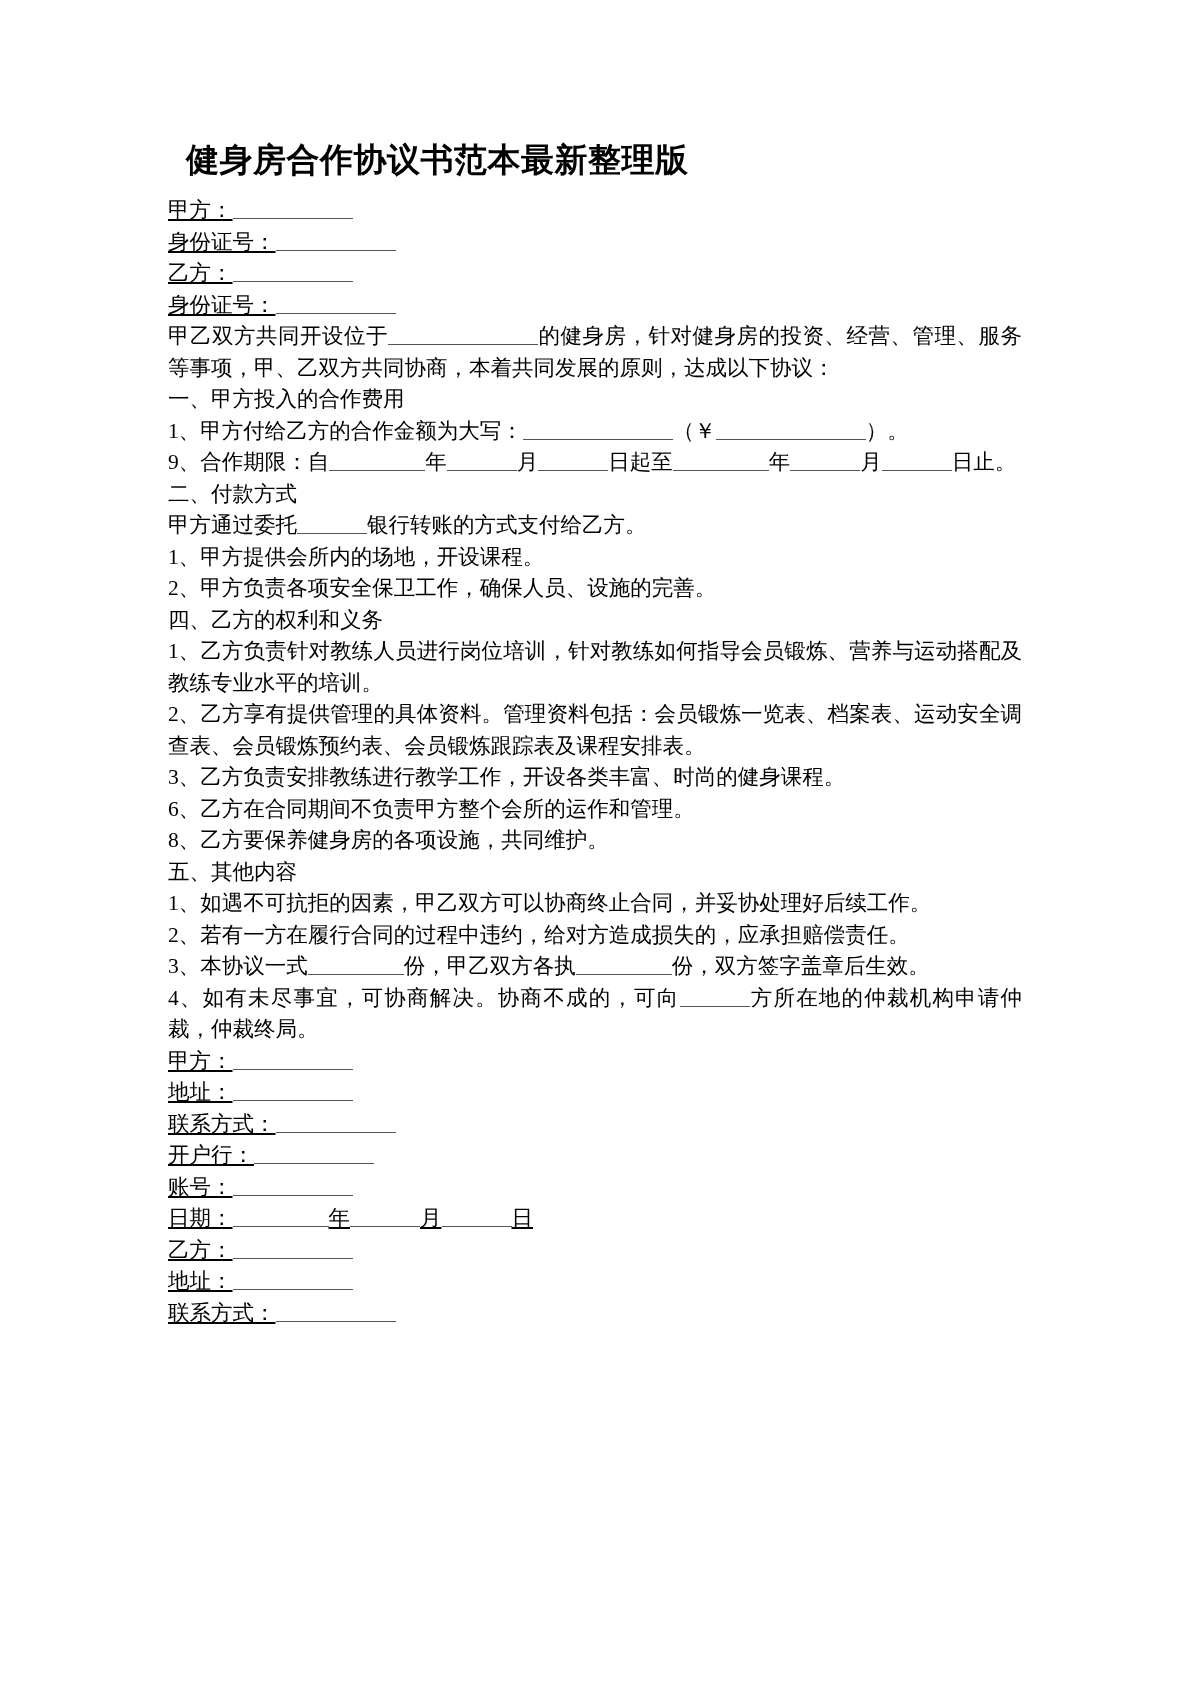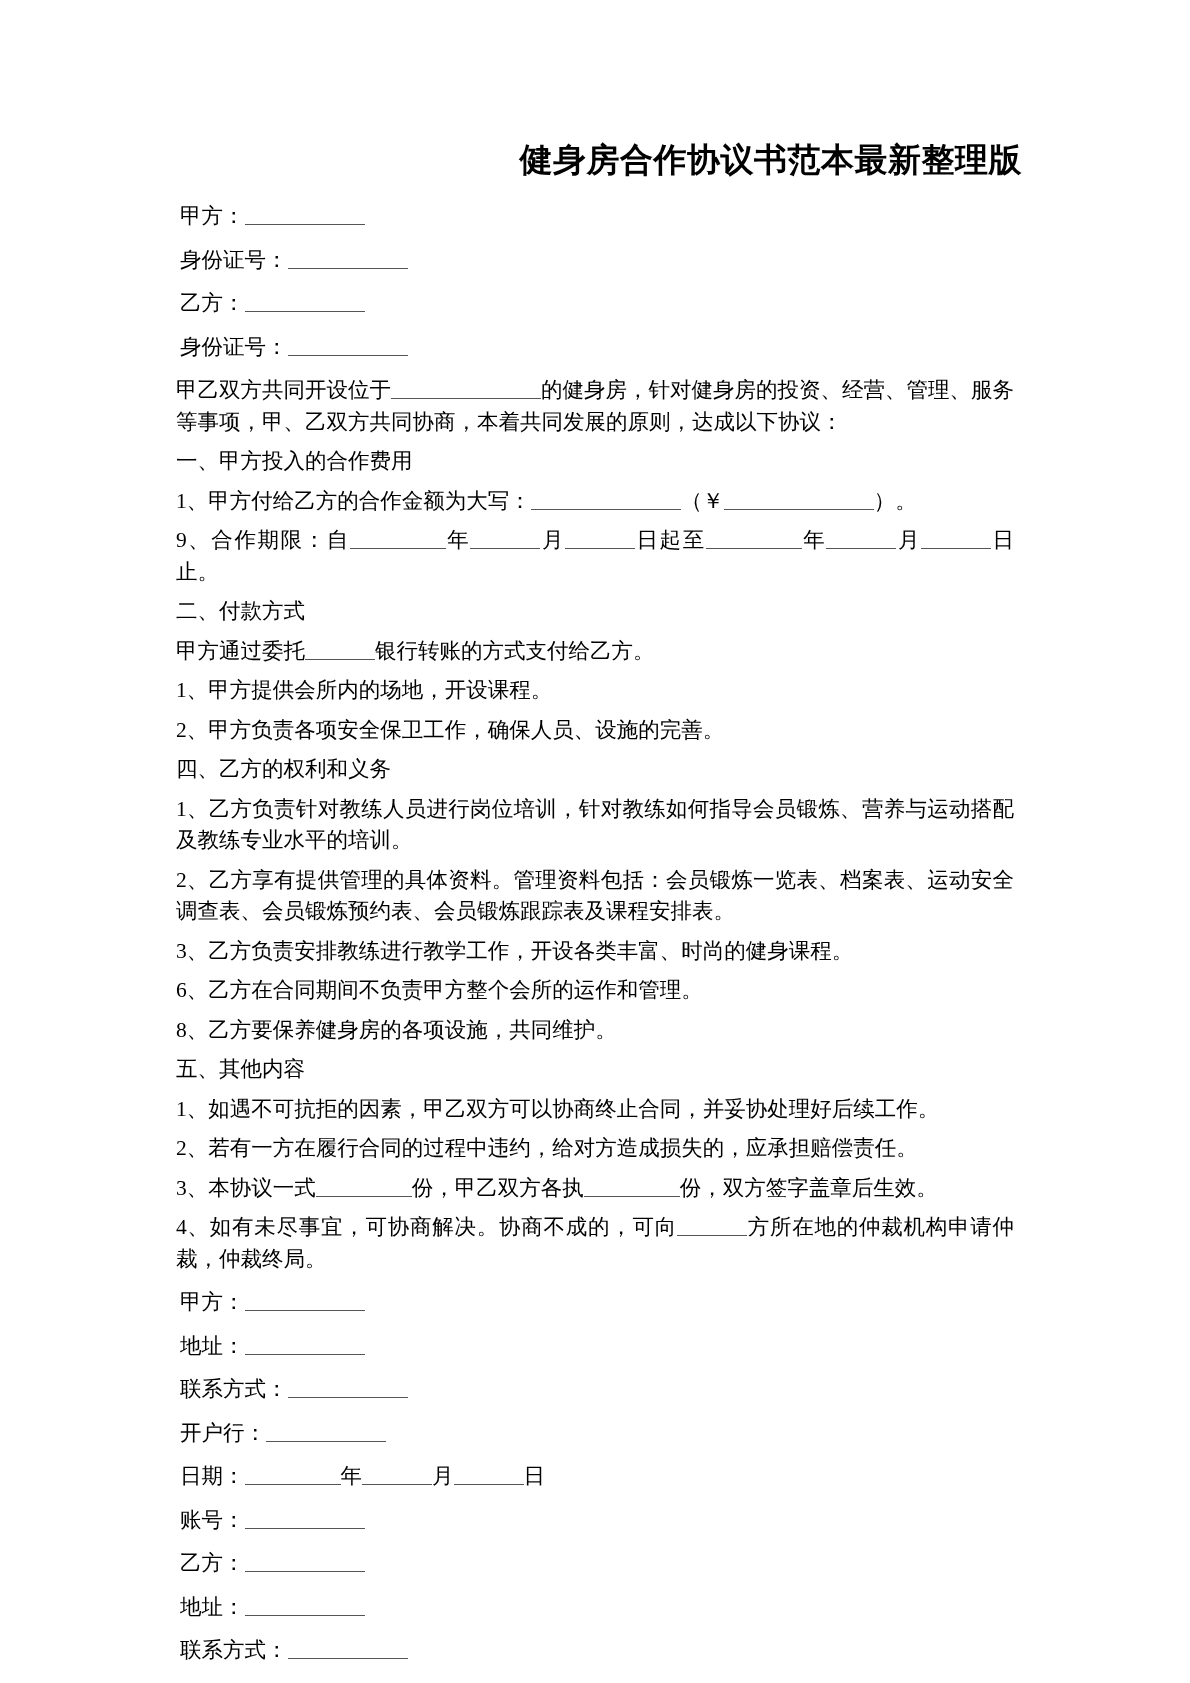--- a/index.html
+++ b/index.html
@@ -20,52 +20,53 @@
     left: 0;
     top: 0;
     width: 1190px;
     height: 1683px;
     box-sizing: border-box;
     padding: 140px 168px 0 168px;
   }
   .doc-title {
     font-size: 33px;
     font-weight: bold;
-    text-align: right;
+    text-align: left;
     letter-spacing: 0.5px;
     line-height: 1.25;
-    margin: 0 0 20px 0;
+    margin: 0 0 14px 0;
     padding-left: 18px;
   }
   .body-block {
     font-size: 21.5px;
     line-height: 31.5px;
     text-align: justify;
     text-justify: inter-ideograph;
   }
   .para {
-    margin: 8px;
+    margin: 0;
     text-align: justify;
     text-justify: inter-ideograph;
     word-break: break-all;
   }
   
   .blank {
     display: inline-block;
     border-bottom: 1px solid #555;
     vertical-align: -2px;
     height: 17px;
   }
   .b-sm { width: 70px; }
   .b-md { width: 96px; }
   .b-lg { width: 120px; }
   .b-xl { width: 150px; }
   .sig-line {
-    margin: 12px;
+    margin: 0;
     white-space: nowrap;
+    text-decoration: underline;
   }
 </style>
 </head>
 <body>
 
 <div class="page">
 
   <h1 class="doc-title">健身房合作协议书范本最新整理版</h1>
 
   <div class="body-block">
@@ -98,22 +99,22 @@
         <p class="para"><span>2、若有一方在履行合同的过程中违约，给对方造成损失的，应承担赔偿责任。</span></p>
         <p class="para"><span>3、本协议一式</span><span class="blank b-md"></span><span>份，甲乙双方各执</span><span class="blank b-md"></span><span>份，双方签字盖章后生效。</span></p>
         <p class="para"><span>4、如有未尽事宜，可协商解决。协商不成的，可向</span><span class="blank b-sm"></span><span>方所在地的仲裁机构申请仲裁，仲裁终局。</span></p>
       </div>
 
     <div id="signature-block">
         <p class="para sig-line"><span>甲方：</span><span class="blank b-lg"></span></p>
         <p class="para sig-line"><span>地址：</span><span class="blank b-lg"></span></p>
         <p class="para sig-line"><span>联系方式：</span><span class="blank b-lg"></span></p>
         <p class="para sig-line"><span>开户行：</span><span class="blank b-lg"></span></p>
+        <p class="para sig-line"><span>账号：</span><span class="blank b-lg"></span></p>
         <p class="para sig-line"><span>日期：</span><span class="blank b-md"></span><span>年</span><span class="blank b-sm"></span><span>月</span><span class="blank b-sm"></span><span>日</span></p>
-        <p class="para sig-line"><span>账号：</span><span class="blank b-lg"></span></p>
         <p class="para sig-line"><span>乙方：</span><span class="blank b-lg"></span></p>
         <p class="para sig-line"><span>地址：</span><span class="blank b-lg"></span></p>
         <p class="para sig-line"><span>联系方式：</span><span class="blank b-lg"></span></p>
       </div>
 
   </div>
 
 </div>
 
 </body></html>

